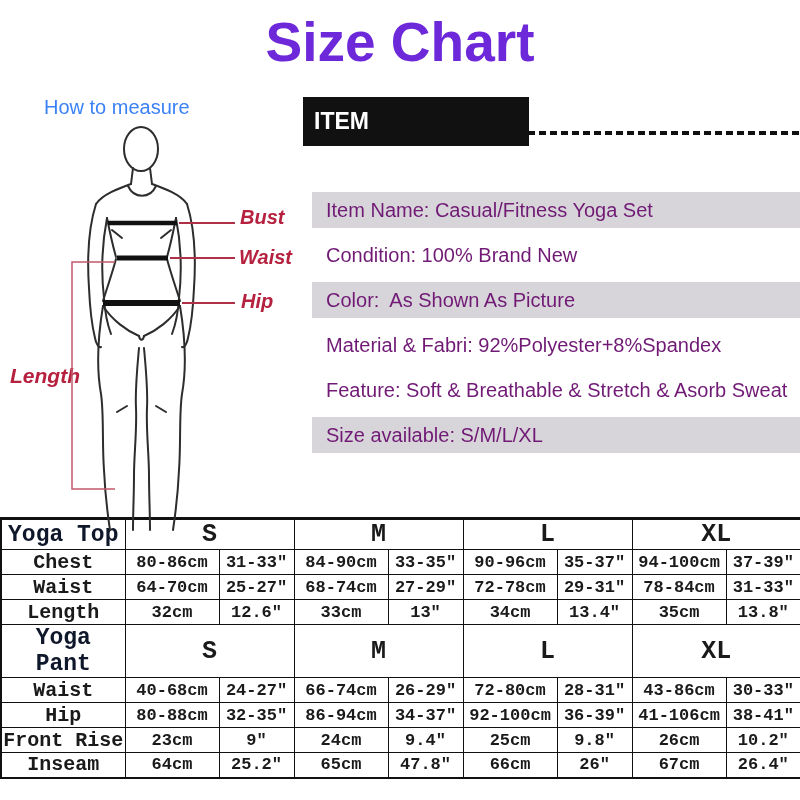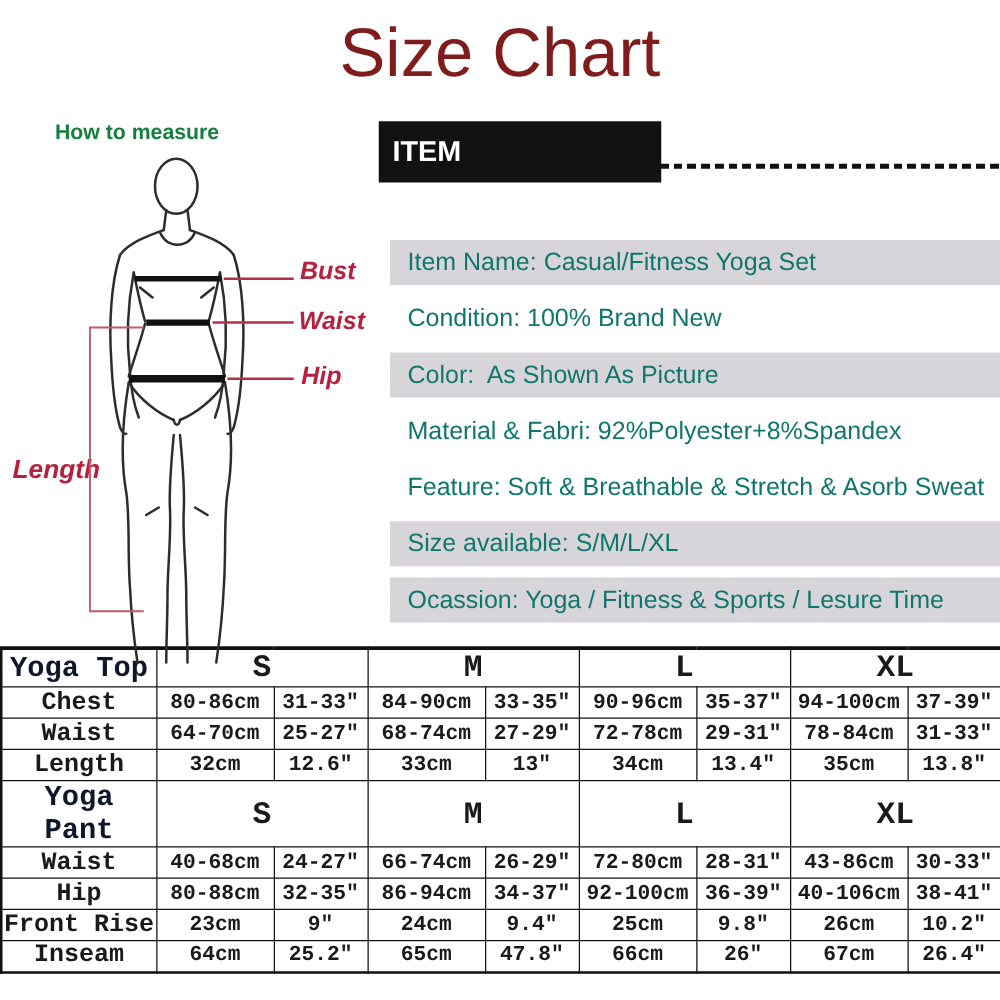--- a/index.html
+++ b/index.html
@@ -1,35 +1,35 @@
 <!DOCTYPE html>
 <html><head>
 <meta charset="utf-8">
 <style>
   html,body{margin:0;padding:0;background:#fff;}
   #app{position:relative;width:800px;height:800px;background:#fff;overflow:hidden;
        font-family:"Liberation Sans",sans-serif;color:#1a1a1a;}
 
   .page-title{position:absolute;top:10px;left:0;width:800px;text-align:center;
-    font-size:55px;font-weight:400;color:#7f1d1d;letter-spacing:0px;}
-
-  .measure-heading{position:absolute;left:44px;top:96px;font-size:17px;font-weight:bold;color:#15803d;}
+    font-size:55px;font-weight:700;color:#6d28d9;letter-spacing:0px;}
+
+  .measure-heading{position:absolute;left:44px;top:96px;font-size:20px;font-weight:normal;color:#3b82f6;}
   .figure-svg{position:absolute;left:0;top:90px;width:300px;height:445px;pointer-events:none;z-index:3;}
   .m-label{position:absolute;font-size:20px;font-weight:bold;color:#b5213f;font-style:italic;}
   .m-bust{left:240px;top:206px;}
   .m-waist{left:239px;top:246px;}
   .m-hip{left:241px;top:290px;}
   .m-length{left:10px;top:364px;font-size:21px;}
 
   .info-header{position:absolute;left:303px;top:97px;width:226px;height:49px;background:#111;
     color:#fff;font-size:23px;font-weight:bold;line-height:49px;padding-left:11px;box-sizing:border-box;}
   .dash-line{position:absolute;left:528px;right:0;top:131px;height:4px;
     background:repeating-linear-gradient(90deg,#111 0 7px,transparent 7px 11px);}
   .info-rows{position:absolute;left:312px;right:0;top:192px;display:flex;flex-direction:column;gap:9px;}
-  .info-row{height:36px;line-height:36px;font-size:20px;padding-left:14px;color:#0f766e;white-space:pre;}
+  .info-row{height:36px;line-height:36px;font-size:20px;padding-left:14px;color:#701a75;white-space:pre;}
   .info-row.gray{background:#d8d5da;}
 
   table.size-table{position:absolute;left:0;top:517px;width:800px;border-collapse:collapse;
     table-layout:fixed;font-family:"Liberation Mono",monospace;font-weight:bold;z-index:2;background:transparent;}
   table.size-table td{border:1px solid #111;text-align:center;vertical-align:middle;padding:0;
     overflow:hidden;background:transparent;}
   table.size-table{border:2px solid #111;border-top:3px solid #111;}
   tr.hdr{height:30px;}
   tr.datarow{height:25px;}
   td.sec{color:#0f172a;font-size:23px;}
@@ -87,21 +87,20 @@
 
   <div class="info-header">ITEM INFORMATION</div>
   <div class="dash-line"></div>
   <div class="info-rows">
       <div class="info-row gray">Item Name: Casual/Fitness Yoga Set</div>
       <div class="info-row">Condition: 100% Brand New</div>
       <div class="info-row gray">Color:  As Shown As Picture</div>
       <div class="info-row">Material &amp; Fabri: 92%Polyester+8%Spandex</div>
       <div class="info-row">Feature: Soft &amp; Breathable &amp; Stretch &amp; Asorb Sweat</div>
       <div class="info-row gray">Size available: S/M/L/XL</div>
-      <div class="info-row gray">Ocassion: Yoga / Fitness &amp; Sports / Lesure Time</div>
     </div>
 
   <table class="size-table">
     <colgroup>
       <col style="width:124px">
       <col style="width:94px">
         <col style="width:75px">
       <col style="width:94px">
         <col style="width:75px">
       <col style="width:94px">
@@ -169,21 +168,21 @@
           <td class="in">30-33″</td>
         </tr>
         <tr class="datarow">
           <td class="lbl">Hip</td>
           <td class="cm">80-88cm</td>
           <td class="in">32-35″</td>
           <td class="cm">86-94cm</td>
           <td class="in">34-37″</td>
           <td class="cm">92-100cm</td>
           <td class="in">36-39″</td>
-          <td class="cm">40-106cm</td>
+          <td class="cm">41-106cm</td>
           <td class="in">38-41″</td>
         </tr>
         <tr class="datarow">
           <td class="lbl">Front Rise</td>
           <td class="cm">23cm</td>
           <td class="in">9″</td>
           <td class="cm">24cm</td>
           <td class="in">9.4″</td>
           <td class="cm">25cm</td>
           <td class="in">9.8″</td>

